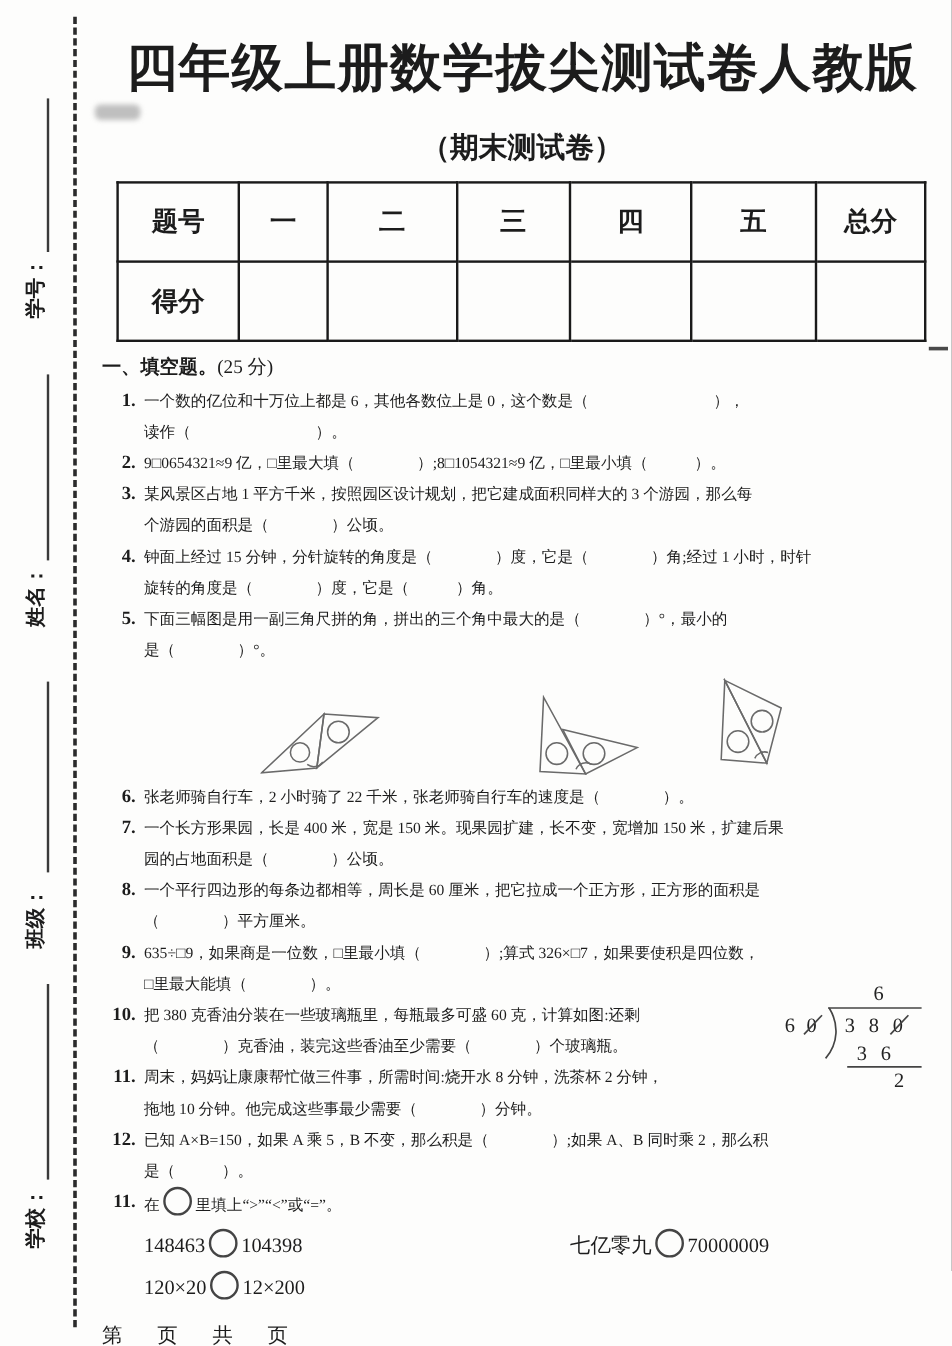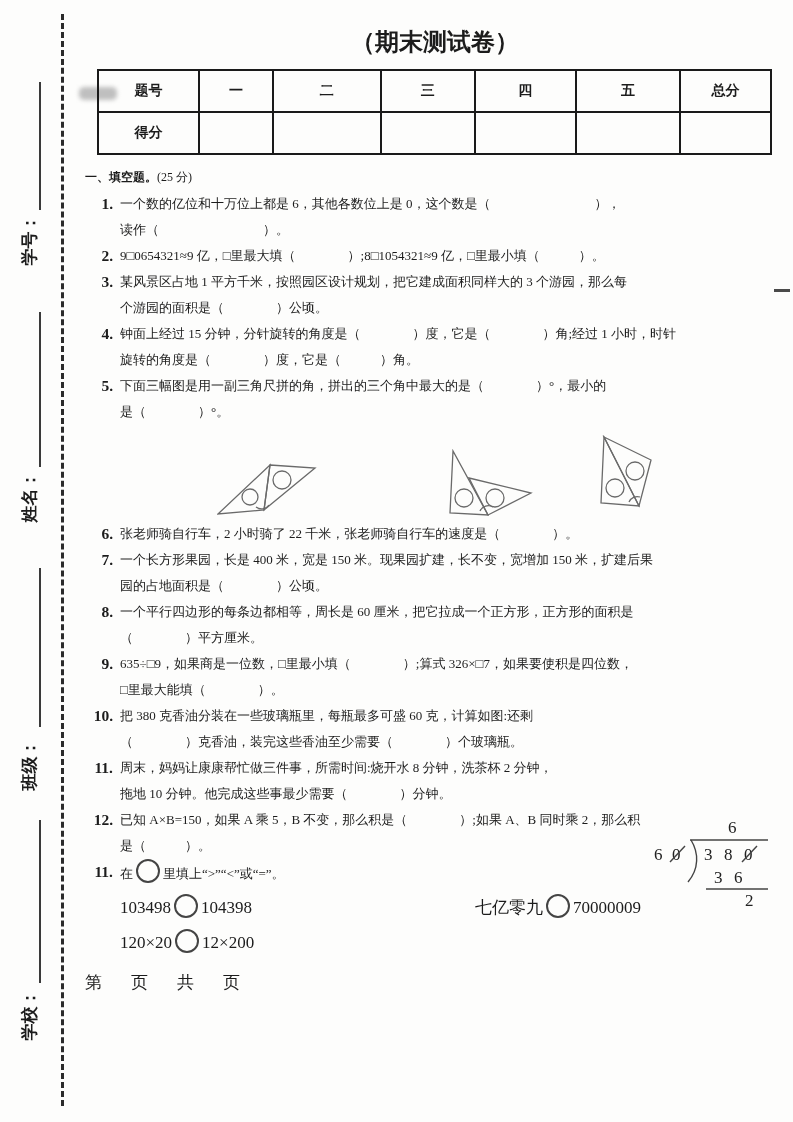--- a/index.html
+++ b/index.html
@@ -18,23 +18,23 @@
   .content{position:absolute;left:85px;top:0;width:700px;}
   .title{margin-top:32px;text-align:center;font-family:"Liberation Sans",sans-serif;
         font-weight:bold;font-size:43px;line-height:50px;letter-spacing:1px;white-space:nowrap;}
   .subtitle{margin-top:22px;text-align:center;font-family:"Liberation Sans",sans-serif;
         font-weight:bold;font-size:24px;line-height:40px;}
   .meta{margin-top:16px;text-align:right;padding-right:14px;font-size:17px;
         font-family:"Liberation Sans",sans-serif;}
   
   table.score{border-collapse:collapse;margin:7px 0 0 12px;width:675px;table-layout:fixed;}
   table.score td{border:2px solid #1a1a1a;height:40px;text-align:center;
-        font-size:14px;font-weight:bold;padding:0;}
-  
-  .section{margin:10px 0 2px 0;font-size:12px;line-height:24px;}
+        font-size:22px;font-weight:bold;padding:12px;}
+  
+  .section{margin:10px 0 2px 0;font-size:16px;line-height:24px;}
   .section .b{font-weight:bold;}
   .q{display:flex;align-items:flex-start;}
   .qnum{width:28px;text-align:right;margin-right:7px;font-weight:bold;font-size:15.5px;
         line-height:26px;flex:0 0 auto;}
   .qbody{flex:1;min-width:0;}
   .qline{font-size:13px;line-height:26px;white-space:nowrap;}
   .circle{display:inline-block;width:20px;height:20px;border:2px solid #444;
         border-radius:50%;vertical-align:-5px;margin:0 3px;}
   
   .figrow{display:flex;align-items:flex-end;height:90px;margin:2px 0 4px 0;}
@@ -65,20 +65,21 @@
   <div class="seal-label" style="top:228px;">学号：</div>
   <div class="seal-label" style="top:485px;">姓名：</div>
   <div class="seal-label" style="top:753px;">班级：</div>
   <div class="seal-label" style="top:1003px;">学校：</div>
 
   <div class="artifact" style="left:79px;top:87px;width:38px;height:13px;"></div>
   <div class="tick" style="left:774px;top:289px;width:16px;height:3px;"></div>
 
   <div class="content">
 
+    <div class="title">四年级上册数学拔尖测试卷人教版</div>
     <div class="subtitle">（期末测试卷）</div>
 
     <table class="score">
       <colgroup>
         <col style="width:15%">
           <col style="width:11%">
           <col style="width:16%">
         <col style="width:14%">
           <col style="width:15%">
           <col style="width:15.5%">
@@ -222,21 +223,21 @@
       <div class="qnum">11.</div>
       <div class="qbody">
         <div class="qline">
           <span>在</span><span class="circle"></span><span>里填上“&gt;”“&lt;”或“=”。</span>
         </div>
       </div>
     </div>
 
     <div class="cmprow">
       <div class="cmp cmp-left">
-        <span>103498</span><span class="circle"></span><span>104398</span>
+        <span>148463</span><span class="circle"></span><span>104398</span>
       </div>
       <div class="cmp">
         <span>七亿零九</span><span class="circle"></span><span>70000009</span>
       </div>
     </div>
     <div class="cmprow">
       <div class="cmp cmp-left">
         <span>120×20</span><span class="circle"></span><span>12×200</span>
       </div>
     </div>

